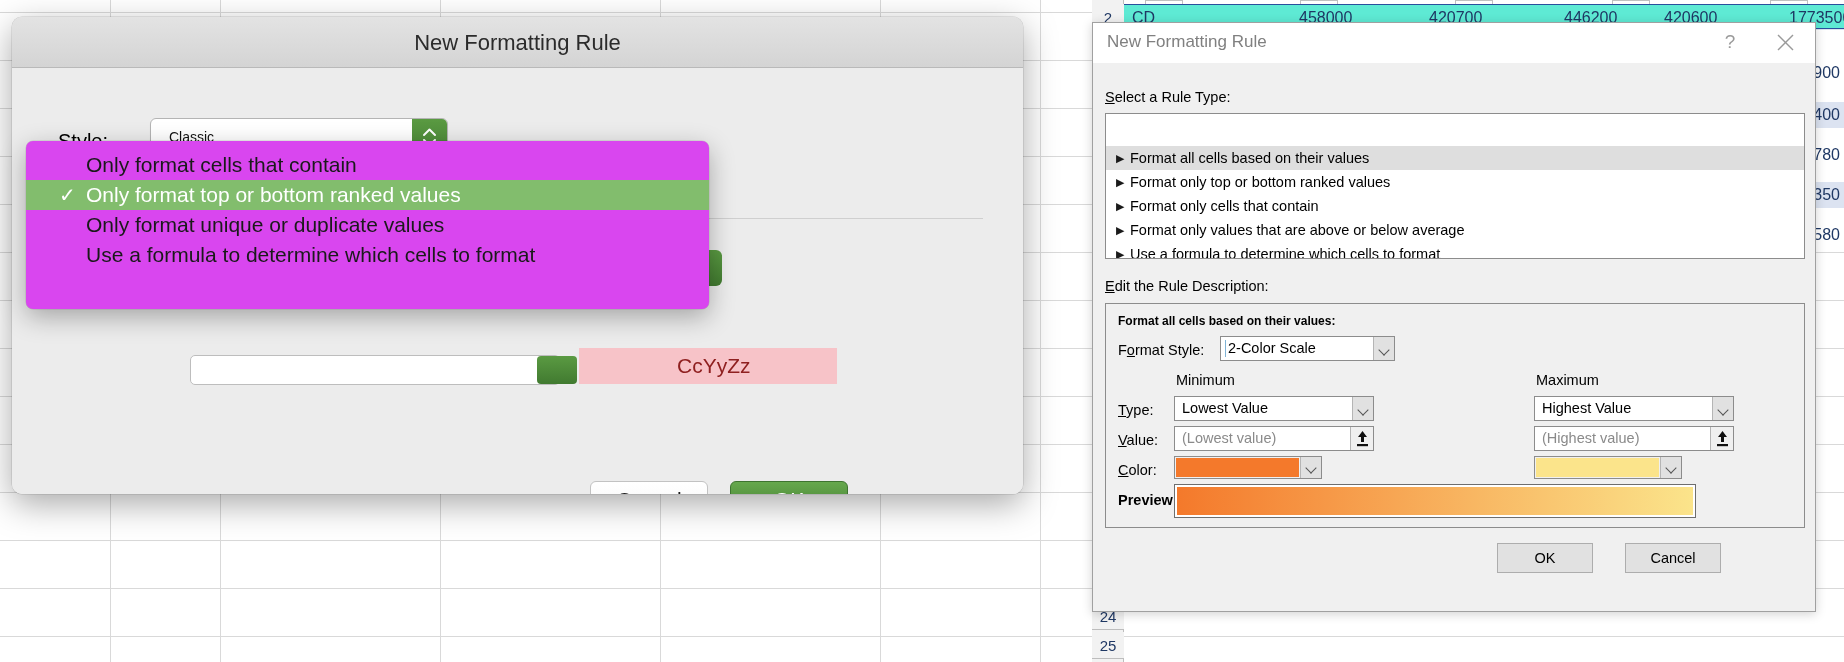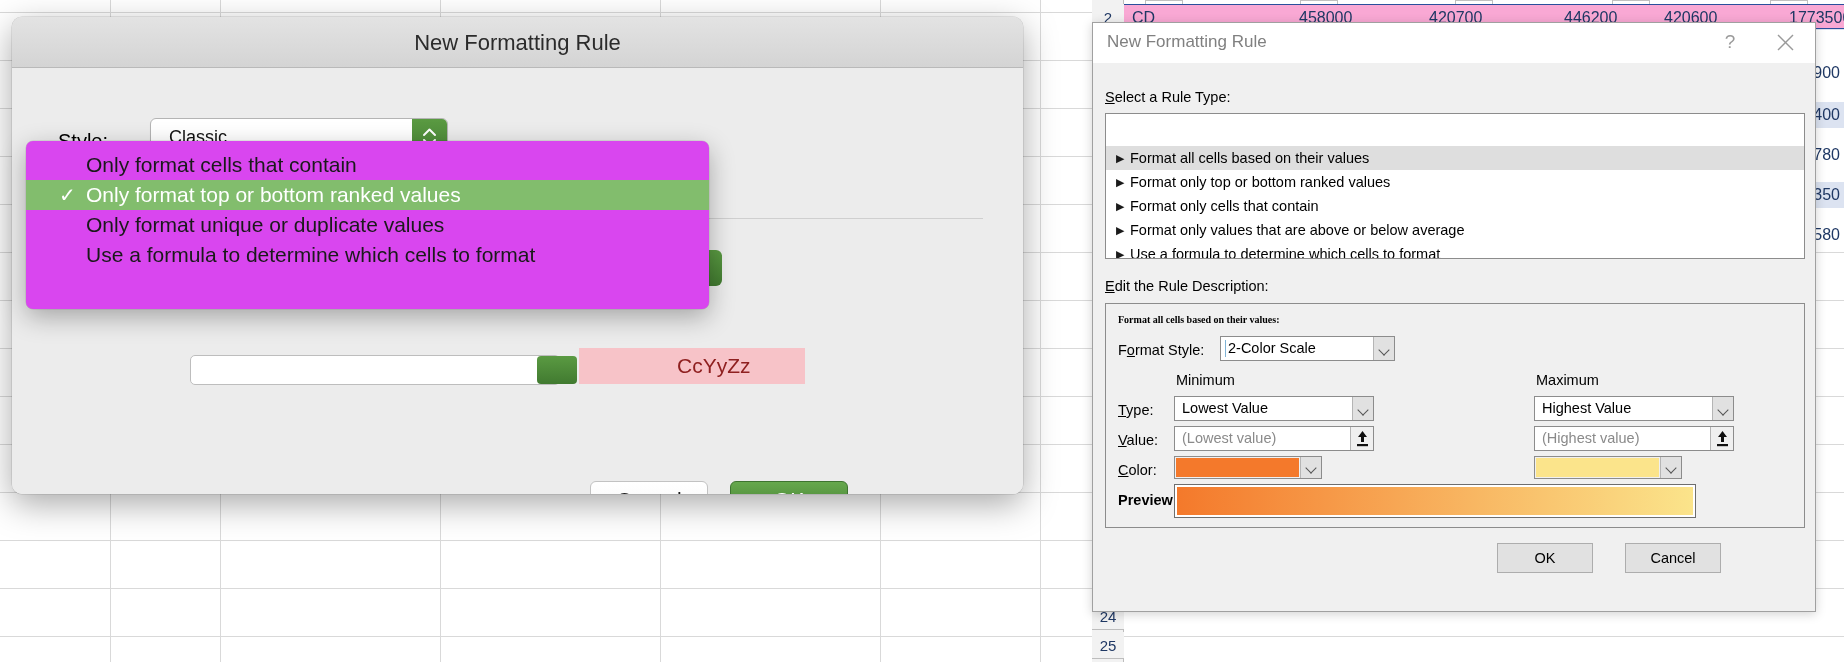--- a/index.html
+++ b/index.html
@@ -36,21 +36,21 @@
     width: 32px; height: 27px;
     font-size: 15px; color: #1f3864;
     text-align: center; line-height: 27px;
     border-bottom: 1px solid #bdbdbd;
     background: #f2f2f2;
   }
 
   .sel-row {
     position: absolute;
     left: 1124px; top: 4px; right: 0; height: 25px;
-    background: #f9a8d4;
+    background: #5eead4;
     border-top: 1px solid #2a4f9c;
     border-bottom: 1px solid #2a4f9c;
   }
   .sel-cell {
     position: absolute;
     font-size: 16px; color: #1f3864;
     line-height: 25px;
     white-space: nowrap;
   }
   .band {
@@ -141,21 +141,21 @@
   }
 
   .desc-box {
     position: absolute;
     left: 12px; top: 240px; width: 700px; height: 225px;
     background: #f0f0f0;
     border: 1px solid #8c8c8c;
   }
   .desc-head {
     position: absolute; left: 12px; top: 10px;
-    font-size: 10px; font-weight: bold; color: #000; font-family: Liberation Serif, serif;
+    font-size: 12px; font-weight: bold; color: #000;
   }
 
   .fld-label {
     position: absolute;
     font-size: 14.5px; color: #000; white-space: nowrap;
   }
   .col-head {
     position: absolute;
     font-size: 14.5px; color: #000;
   }
@@ -289,21 +289,21 @@
     position: absolute;
     left: 138px; top: 50px; width: 298px; height: 39px;
     background: #ffffff;
     border: 1px solid #b4b4b4;
     border-radius: 6px;
     box-shadow: 0 1px 1px rgba(0,0,0,0.09);
     cursor: pointer;
   }
   .mac-popup .txt {
     position: absolute; left: 18px; top: 0;
-    line-height: 37px; font-size: 18px; color: #111;
+    line-height: 37px; font-size: 14px; color: #111;
   }
   .mac-popup .stepper {
     position: absolute; right: 0; top: 0;
     width: 35px; height: 37px;
     background: linear-gradient(#5a9a42, #4a8636);
     border-radius: 0 5px 5px 0;
   }
   .mac-popup .stepper svg { display:block; margin: 6px auto; }
 
   .mac-hr {
@@ -328,21 +328,21 @@
   }
   .mac-textfield {
     position: absolute;
     left: 178px; top: 287px; width: 370px; height: 30px;
     background: #ffffff;
     border: 1px solid #bdbdbd;
     border-radius: 5px;
   }
   .mac-pink-swatch {
     position: absolute;
-    left: 567px; top: 280px; width: 226px; height: 36px;
+    left: 567px; top: 280px; width: 258px; height: 36px;
     background: #f7c3c8;
   }
   .mac-pink-swatch .lbl {
     position: absolute; left: 98px; top: 0;
     line-height: 36px; font-size: 21px; color: #8f2020;
   }
 
   .mac-cancel {
     position: absolute;
     left: 578px; top: 413px; width: 118px; height: 38px;

